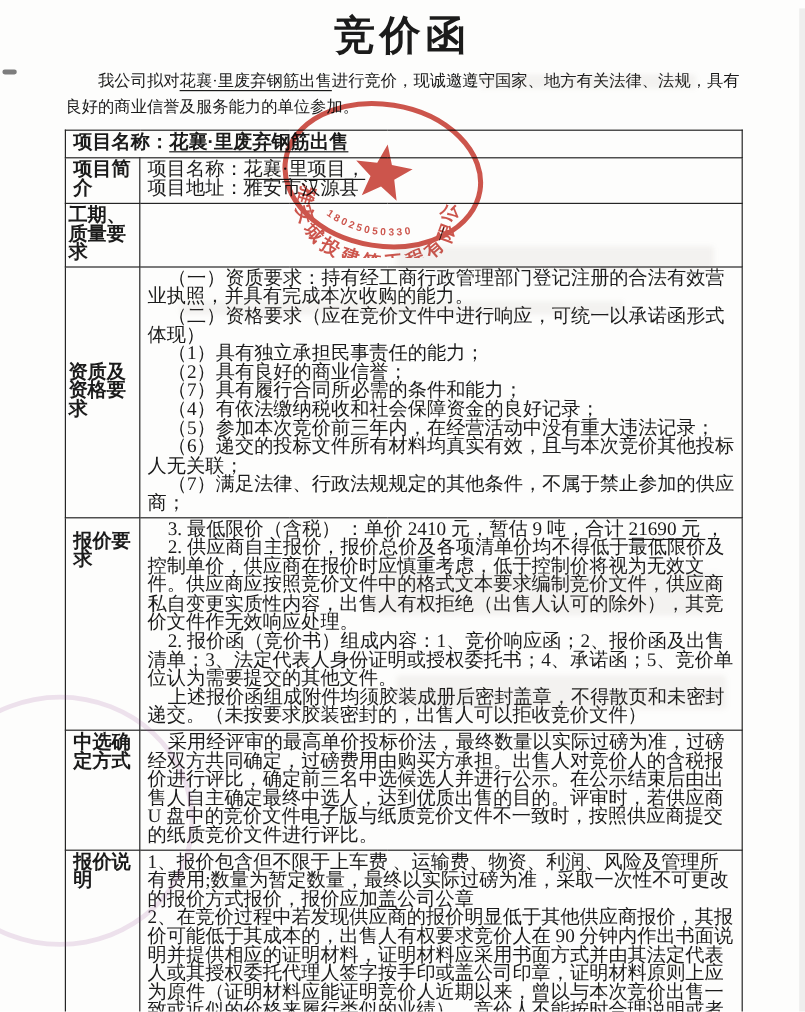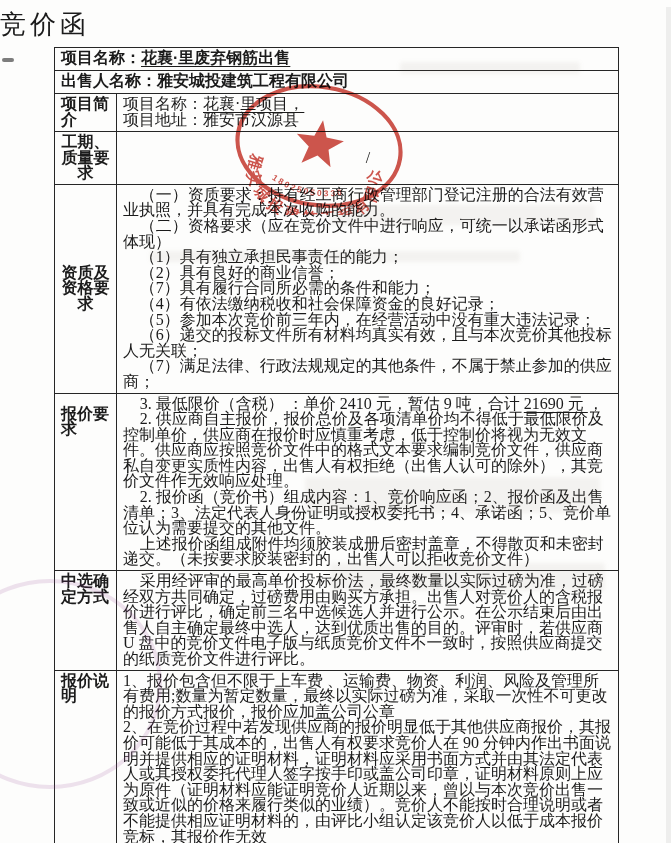--- a/index.html
+++ b/index.html
@@ -7,24 +7,24 @@
     width:671px; height:843px;
     background:#fdfdfc;
     position:relative;
     font-family:"Liberation Serif", serif;
     color:#1b1b1b;
     overflow:hidden;
   }
   .page { position:relative; width:671px; height:843px; }
 
   .doc-title {
-    text-align:left;
+    text-align:center;
     font-family:"Liberation Sans", sans-serif;
-    font-weight:400;
-    font-size:26px;
+    font-weight:700;
+    font-size:34px;
     letter-spacing:4px;
     margin:7px 0 5px 0;
   }
   .intro {
     width:562px;
     margin:0 auto 9px auto;
     font-size:13.6px;
     line-height:20.5px;
     text-indent:2em;
   }
@@ -44,21 +44,21 @@
     vertical-align:top;
     word-break:break-all;
     margin-left:44px;
   }
   td.lbl {
     font-family:"Liberation Sans", sans-serif;
     font-weight:700;
     padding:3px 2px 3px 5px;
     word-break:break-all;
   }
-  td.lbl.center { text-align:center; vertical-align:middle; padding-left:2px; padding-right:2px; }
+  td.lbl.center { text-align:left; vertical-align:middle; padding-left:2px; padding-right:2px; }
   td.lbl.middle { vertical-align:middle; }
   .bold { font-family:"Liberation Sans", sans-serif; font-weight:700; }
   p.cellp { margin:0; text-indent:1.05em; }
   p.cellp.noindent { text-indent:0; }
   p.cellp.b { font-family:"Liberation Sans", sans-serif; font-weight:400; }
   .slash-cell { text-align:center; vertical-align:middle !important; }
   .vmid { vertical-align:middle !important; }
 
   
   .seal {
@@ -86,34 +86,32 @@
   .speck { left:2px; top:51px; width:12px; height:4px; background:rgba(20,20,20,0.55); border-radius:2px; }
   .edge-shade { right:0; top:0; width:5px; height:843px; background:rgba(60,60,60,0.08); }
 </style>
 </head>
 <body>
 
 <div class="page">
 
   <div class="doc-title">竞价函</div>
 
+  <p class="intro"><span>我公司拟对</span><span class="uline">花襄·里废弃钢筋出售</span><span>进行竞价，现诚邀遵守国家、地方有关法律、法规，具有良好的商业信誉及服务能力的单位参加。</span></p>
 
   <table class="doc">
     <colgroup>
       <col style="width:62px">
         <col style="width:124px">
         <col style="width:82px">
         <col style="width:296px">
     </colgroup>
     <tbody>
       <tr>
         <td colspan="4" style="height:17px"><span class="bold">项目名称：</span><span class="bold uline">花襄·里废弃钢筋出售</span></td>
-      </tr>
-      <tr>
-        <td colspan="4" style="height:17px"><span class="bold">出售人名称：</span><span class="bold">雅安城投建筑工程有限公司</span></td>
       </tr>
       <tr>
         <td class="lbl">项目简介</td>
         <td colspan="3" style="height:32px">
           <p class="cellp noindent"><span>项目名称：</span><span class="uline">花襄·里项目，</span></p>
           <p class="cellp noindent"><span>项目地址：</span><span>雅安市汉源县</span></p>
         </td>
       </tr>
       <tr>
         <td class="lbl center" style="height:28px">工期、质量要求</td>

